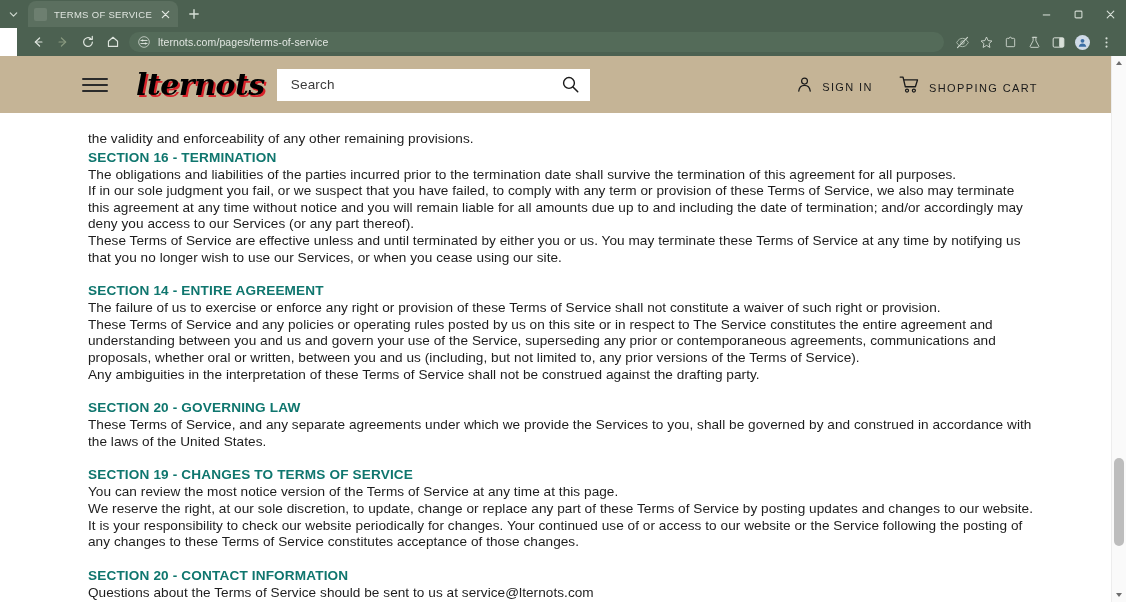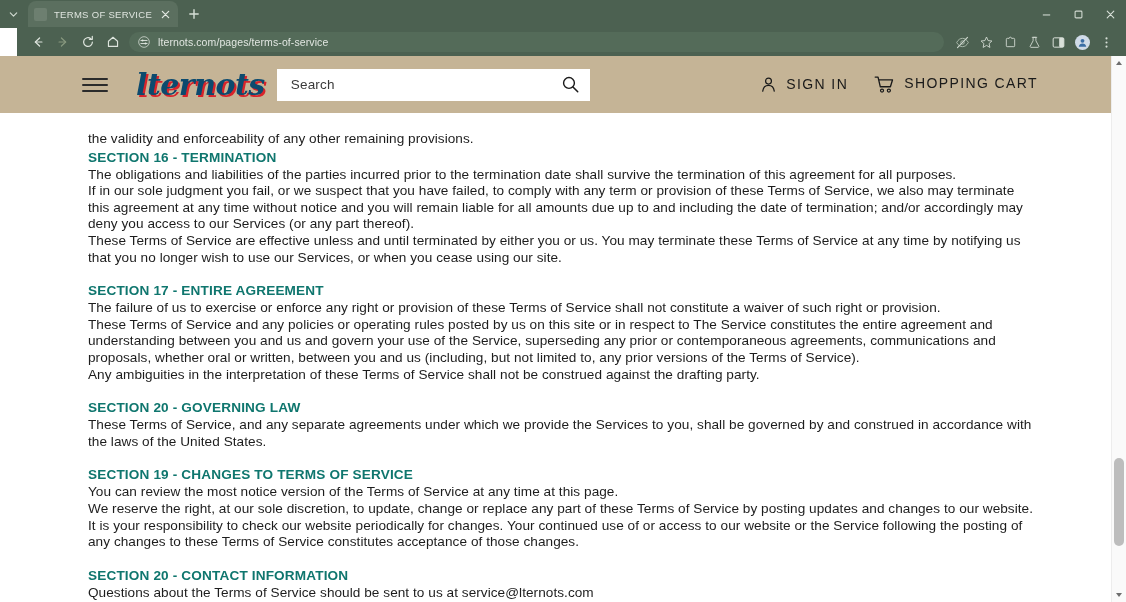--- a/index.html
+++ b/index.html
@@ -199,21 +199,21 @@
     background: #2b2b2b;
     width: 26px;
     border-radius: 1px;
   }
   .logo {
     margin-left: 28px;
     font-family: "DejaVu Serif", serif;
     font-weight: bold;
     font-style: italic;
     font-size: 30px;
-    color: #0c4a6e;
+    color: #000000;
     letter-spacing: -0.5px;
     text-shadow: 2px 2px 0 #d8232a;
     flex: 0 0 auto;
     line-height: 1;
     white-space: nowrap;
   }
   .searchwrap {
     margin-left: 12px;
     width: 313px;
     height: 32px;
@@ -239,23 +239,23 @@
   .header-right {
     margin-left: auto;
     display: flex;
     align-items: center;
     gap: 26px;
     padding-right: 88px;
     flex: 0 0 auto;
   }
   .hdr-link {
     display: flex;
-    align-items: flex-start;
+    align-items: flex-end;
     gap: 9px;
-    font-size: 14px;
+    font-size: 11px;
     letter-spacing: 1.4px;
     color: #1a1a1a;
     white-space: nowrap;
   }
 
   .content {
     padding: 18px 88px 0 88px;
     box-sizing: border-box;
     color: #1d1d1d;
   }
@@ -491,21 +491,21 @@
       </div>
 
       <div class="blk">
         <div class="sec-h">SECTION 16 - TERMINATION</div>
         <p class="p">The obligations and liabilities of the parties incurred prior to the termination date shall survive the termination of this agreement for all purposes.</p>
         <p class="p">If in our sole judgment you fail, or we suspect that you have failed, to comply with any term or provision of these Terms of Service, we also may terminate this agreement at any time without notice and you will remain liable for all amounts due up to and including the date of termination; and/or accordingly may deny you access to our Services (or any part thereof).</p>
         <p class="p">These Terms of Service are effective unless and until terminated by either you or us. You may terminate these Terms of Service at any time by notifying us that you no longer wish to use our Services, or when you cease using our site.</p>
       </div>
 
       <div class="blk">
-        <div class="sec-h">SECTION 17 - ENTIRE AGREEMENT</div>
+        <div class="sec-h">SECTION 14 - ENTIRE AGREEMENT</div>
         <p class="p">The failure of us to exercise or enforce any right or provision of these Terms of Service shall not constitute a waiver of such right or provision.</p>
         <p class="p">These Terms of Service and any policies or operating rules posted by us on this site or in respect to The Service constitutes the entire agreement and understanding between you and us and govern your use of the Service, superseding any prior or contemporaneous agreements, communications and proposals, whether oral or written, between you and us (including, but not limited to, any prior versions of the Terms of Service).</p>
         <p class="p">Any ambiguities in the interpretation of these Terms of Service shall not be construed against the drafting party.</p>
       </div>
 
       <div class="blk">
         <div class="sec-h">SECTION 20 - GOVERNING LAW</div>
         <p class="p">These Terms of Service, and any separate agreements under which we provide the Services to you, shall be governed by and construed in accordance with the laws of the United States.</p>
       </div>
 

